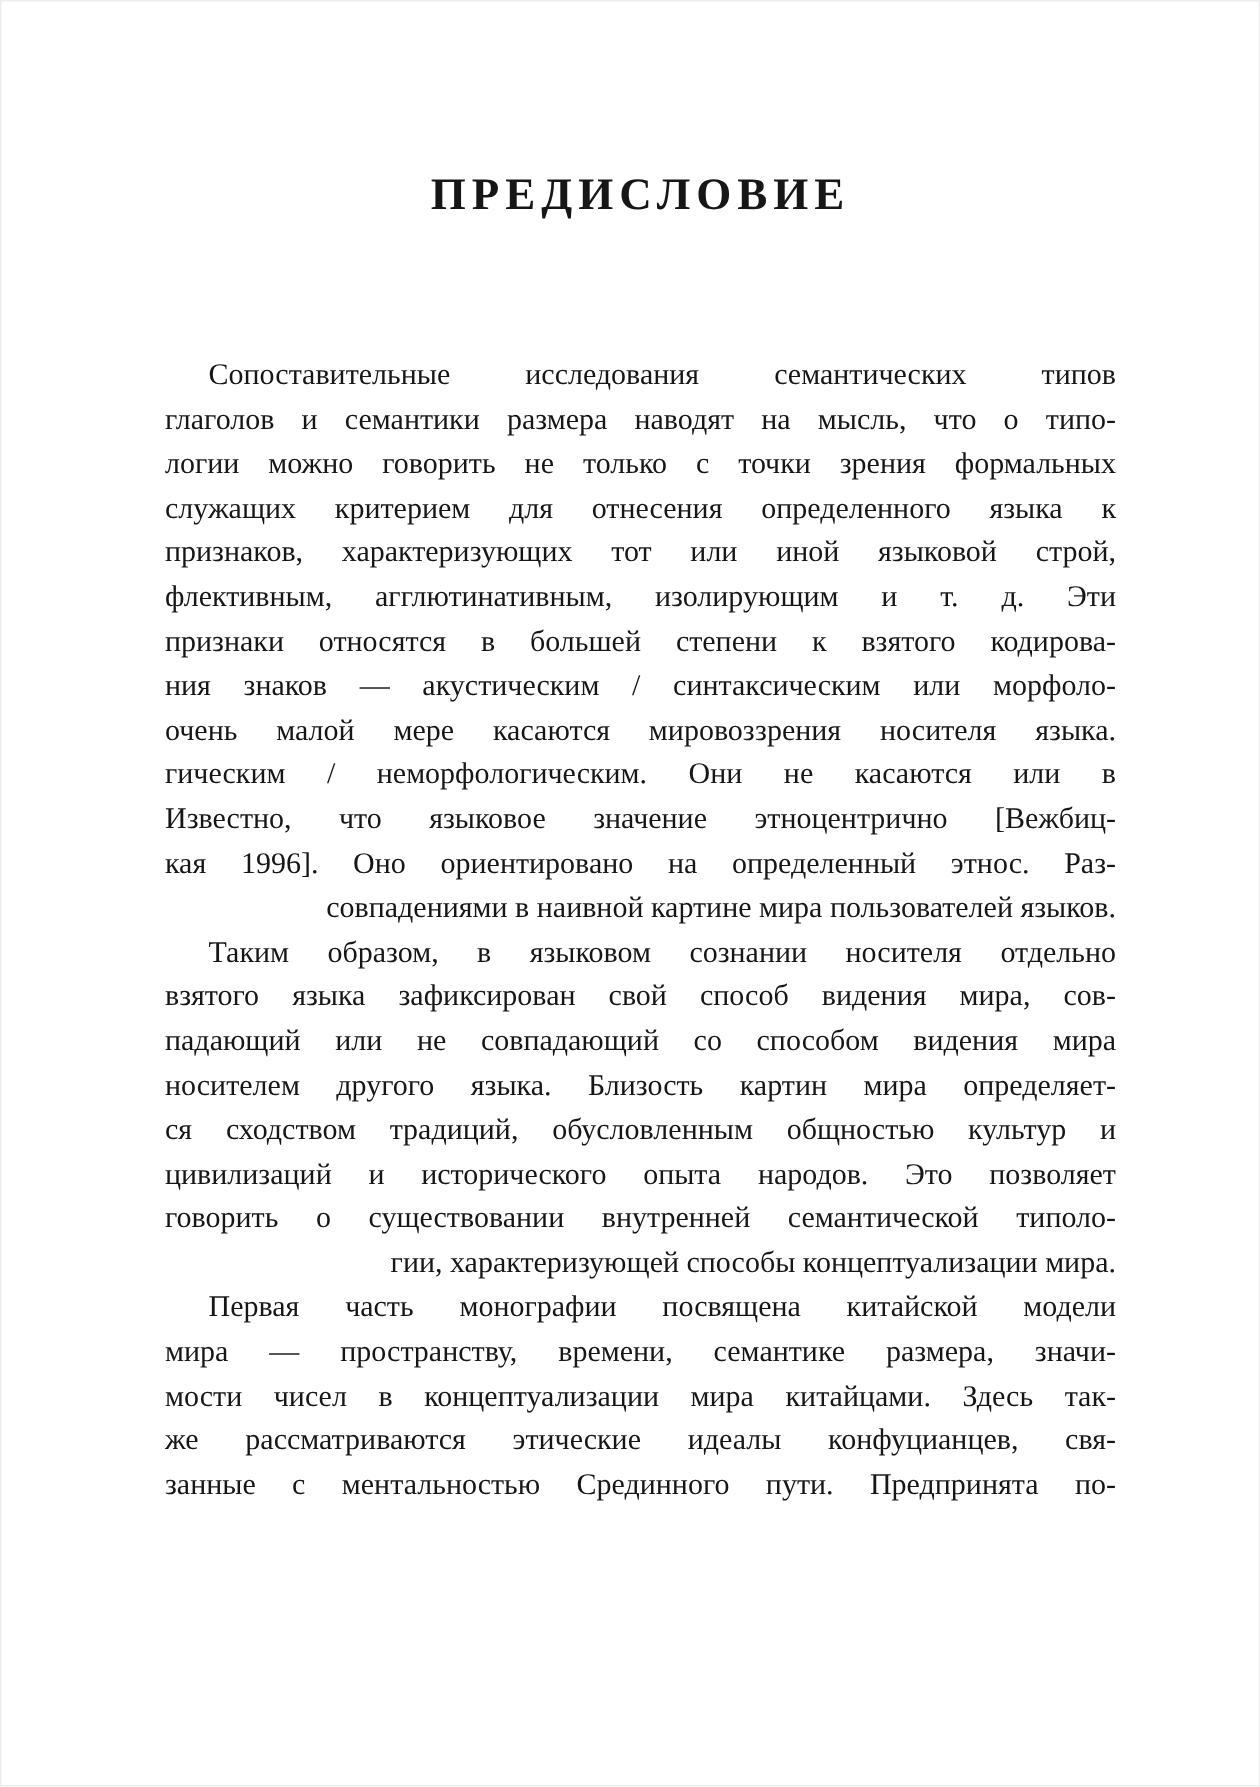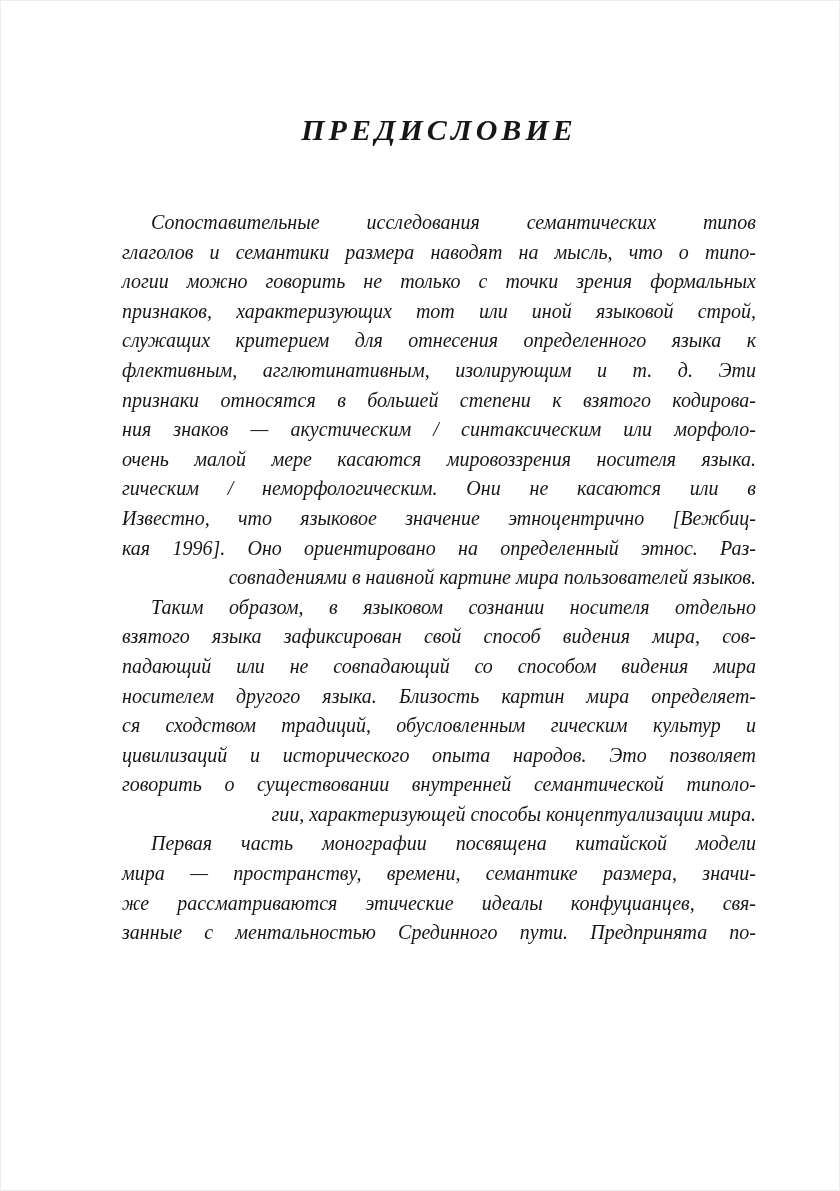--- a/index.html
+++ b/index.html
@@ -16,36 +16,35 @@
     position:relative;
     width:840px;height:1191px;
     background:var(--page-bg);
     color:var(--text-color);
     box-sizing:border-box;
     box-shadow:inset 0 0 0 1px #ededed;
     overflow:hidden;
   }
   .content{
     position:absolute;
-    left:122px;
+    left:110px;
     top:0;
     width:634px;
-    font-style:italic;
   }
   .chapter-title{
     margin-top:112px;
     text-align:center;
     font-size:30px;
     line-height:36px;
     font-weight:bold;
     letter-spacing:4px;
     white-space:nowrap;
   }
   .paragraphs{
-    margin-top:60px;
+    margin-top:88px;
     font-size:20px;
     line-height:29.6px;
   }
   .paragraph{margin:0;padding:0;}
   .line{
     text-align:right;
     white-space:normal;
   }
   .line.justify{
     text-align:justify;
@@ -60,42 +59,43 @@
 <body>
 
 <div class="page">
   <div class="content">
     <h1 class="chapter-title">ПРЕДИСЛОВИЕ</h1>
     <div class="paragraphs">
         <div class="paragraph">
           <div class="line first justify">Сопоставительные исследования семантических типов</div>
           <div class="line justify">глаголов и семантики размера наводят на мысль, что о типо-</div>
           <div class="line justify">логии можно говорить не только с точки зрения формальных</div>
+          <div class="line justify">служащих критерием для отнесения определенного языка к</div>
           <div class="line justify">признаков, характеризующих тот или иной языковой строй,</div>
-          <div class="line justify">служащих критерием для отнесения определенного языка к</div>
           <div class="line justify">флективным, агглютинативным, изолирующим и т. д. Эти</div>
           <div class="line justify">признаки относятся в большей степени к взятого кодирова-</div>
           <div class="line justify">ния знаков — акустическим / синтаксическим или морфоло-</div>
           <div class="line justify">очень малой мере касаются мировоззрения носителя языка.</div>
           <div class="line justify">гическим / неморфологическим. Они не касаются или в</div>
           <div class="line justify">Известно, что языковое значение этноцентрично [Вежбиц-</div>
           <div class="line justify">кая 1996]. Оно ориентировано на определенный этнос. Раз-</div>
           <div class="line">совпадениями в наивной картине мира пользователей языков.</div>
         </div>
         <div class="paragraph">
           <div class="line first justify">Таким образом, в языковом сознании носителя отдельно</div>
           <div class="line justify">взятого языка зафиксирован свой способ видения мира, сов-</div>
           <div class="line justify">падающий или не совпадающий со способом видения мира</div>
           <div class="line justify">носителем другого языка. Близость картин мира определяет-</div>
-          <div class="line justify">ся сходством традиций, обусловленным гическим культур и</div>
+          <div class="line justify">ся сходством традиций, обусловленным общностью культур и</div>
           <div class="line justify">цивилизаций и исторического опыта народов. Это позволяет</div>
           <div class="line justify">говорить о существовании внутренней семантической типоло-</div>
           <div class="line">гии, характеризующей способы концептуализации мира.</div>
         </div>
         <div class="paragraph">
           <div class="line first justify">Первая часть монографии посвящена китайской модели</div>
           <div class="line justify">мира — пространству, времени, семантике размера, значи-</div>
+          <div class="line justify">мости чисел в концептуализации мира китайцами. Здесь так-</div>
           <div class="line justify">же рассматриваются этические идеалы конфуцианцев, свя-</div>
           <div class="line justify">занные с ментальностью Срединного пути. Предпринята по-</div>
         </div>
       </div>
   </div>
 </div>
 
 </body></html>

